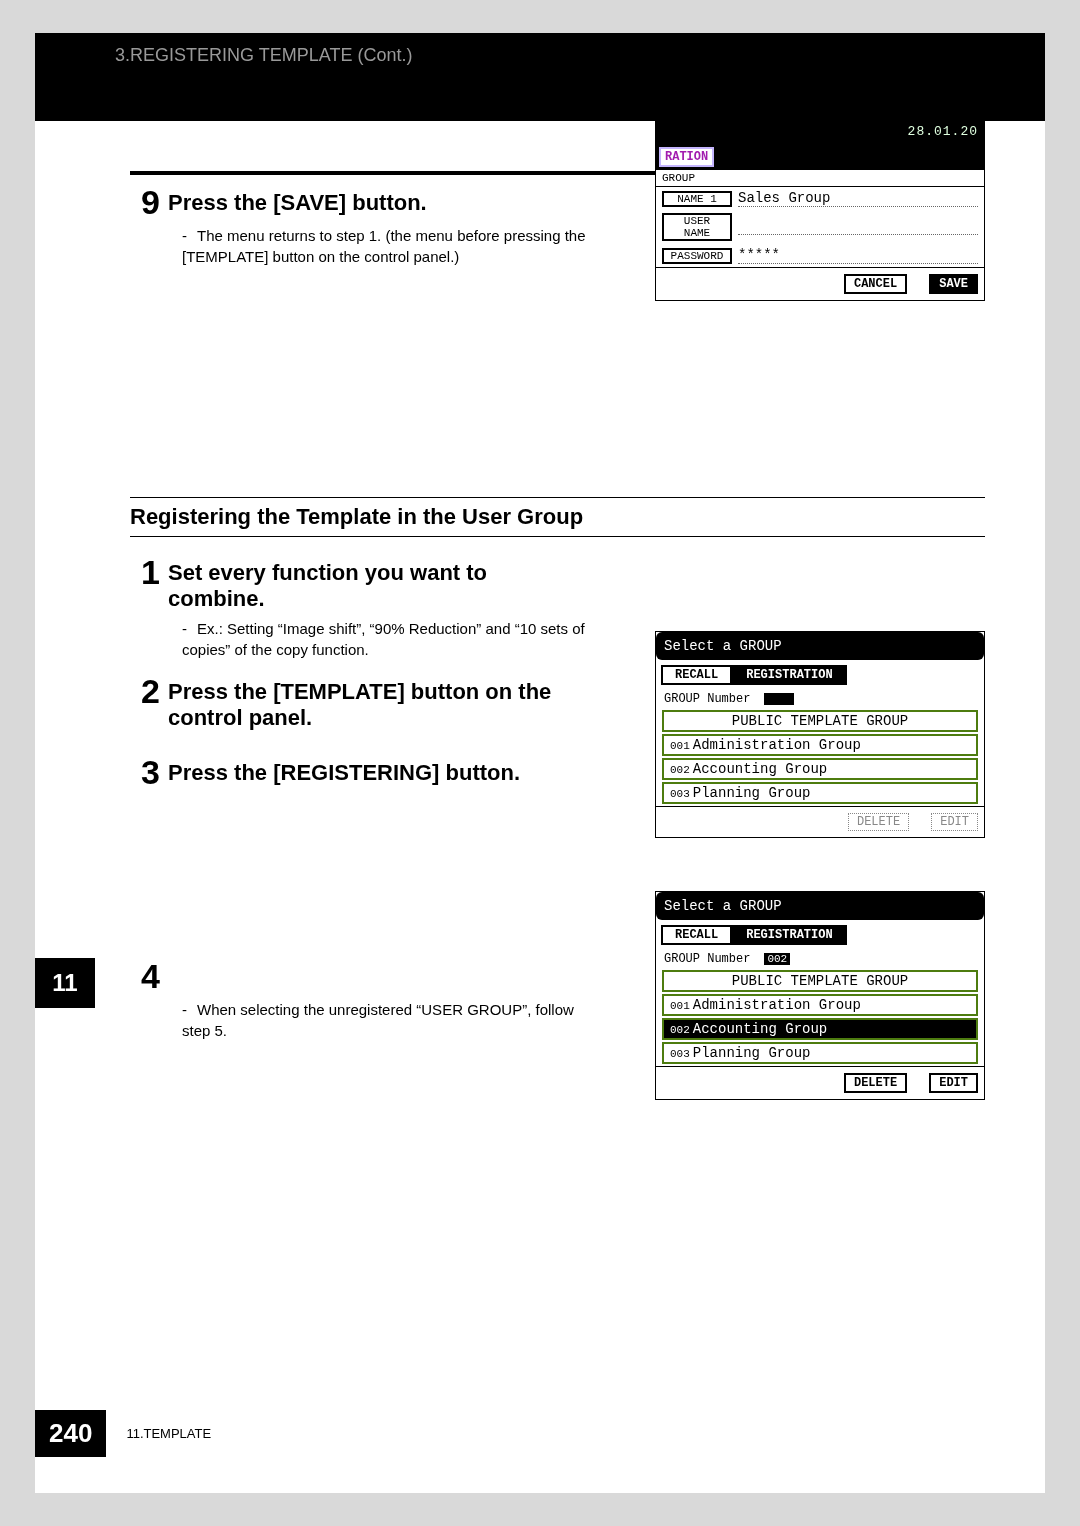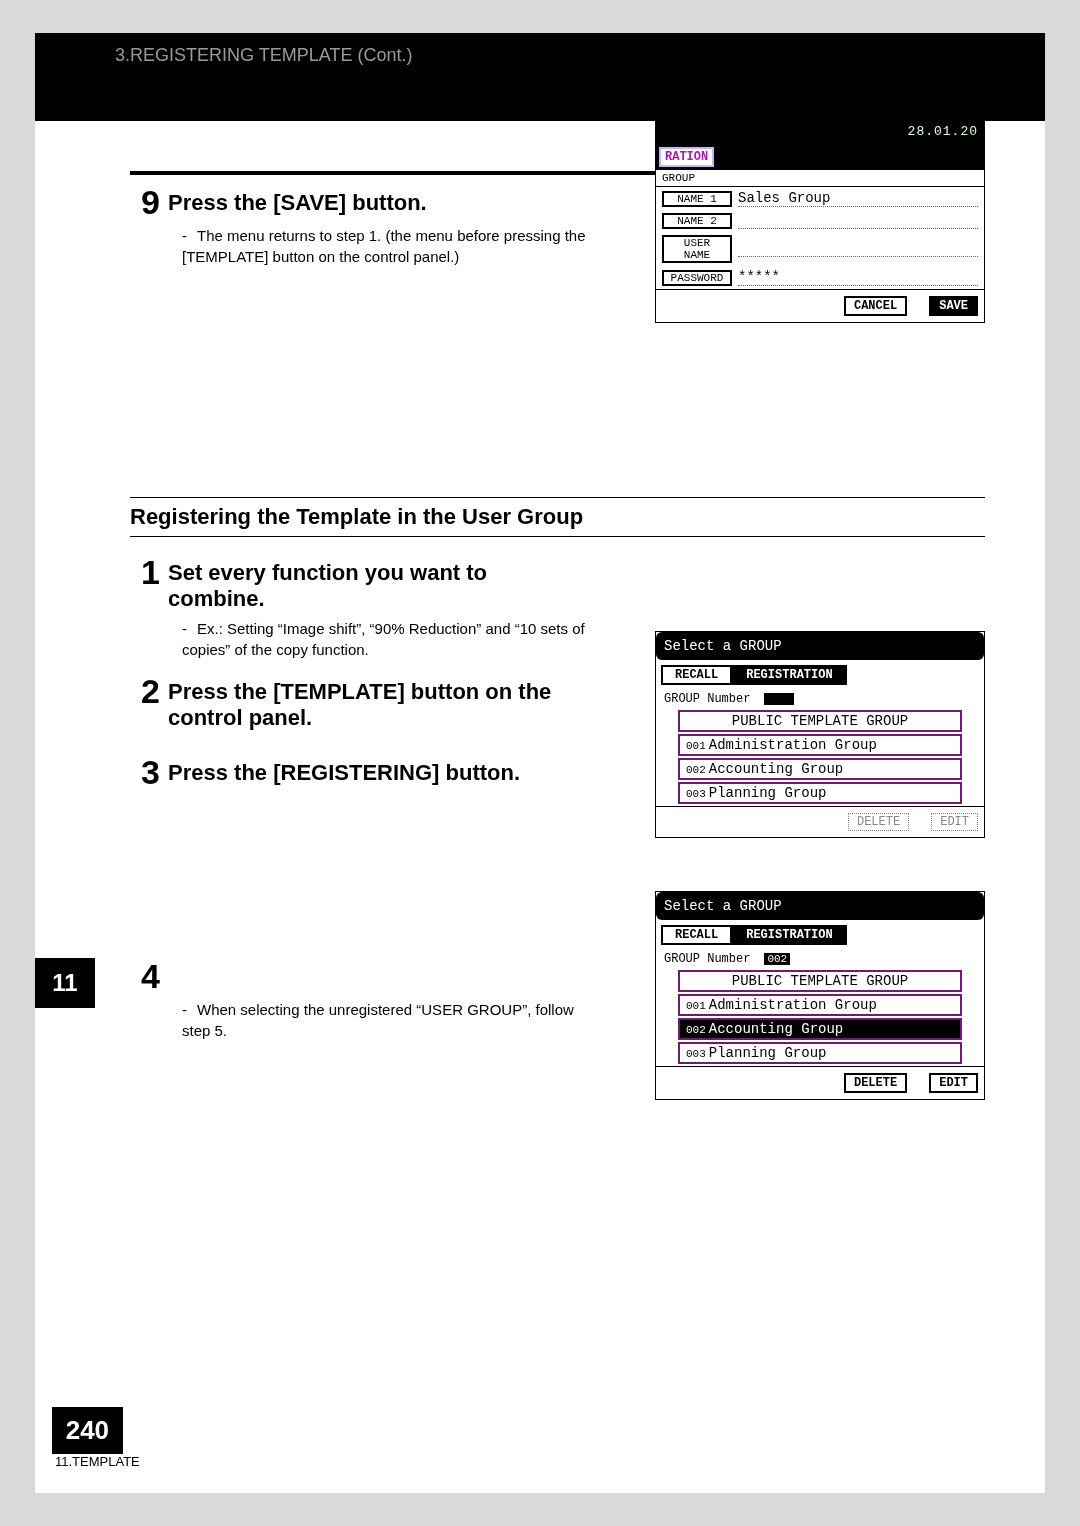--- a/index.html
+++ b/index.html
@@ -173,22 +173,22 @@
   .gn-row {
     padding: 2px 8px;
     font-size: 12px;
     font-family: 'Courier New', monospace;
     display: flex;
     align-items: center;
     gap: 14px;
   }
   .gn-val { background: #000; color: #fff; padding: 0 3px; font-size: 11px; }
   .list-item {
-    border: 2px solid #701a75;
-    margin: 2px 22px;
+    border: 2px solid #4d7c0f;
+    margin: 2px 6px;
     padding: 1px 6px;
     font-size: 14px;
     font-family: 'Courier New', monospace;
   }
   .list-item .num { font-size: 11px; margin-right: 3px; }
   .list-item.selected { background: #000; color: #fff; }
   .chapter-tab {
     position: absolute;
     left: 0;
     top: 925px;
@@ -197,25 +197,24 @@
     background: #000;
     color: #fff;
     font-size: 24px;
     font-weight: bold;
     display: flex;
     align-items: center;
     justify-content: center;
   }
   .footer {
     position: absolute;
-    bottom: 24px;
+    bottom: 36px;
     left: 0;
     display: flex;
     align-items: center;
-    flex-direction: column;
   }
   .page-num {
     background: #000;
     color: #fff;
     font-size: 26px;
     font-weight: bold;
     padding: 8px 14px;
   }
   .footer-text { font-size: 13px; margin-left: 20px; }
 </style>
@@ -238,24 +237,20 @@
 
     <div class="screen-panel" style="top:0;">
       <div class="panel-top-black">
         <span class="date">28.01.20</span>
         <span class="ration-tab">RATION</span>
       </div>
       <div class="grp-label">GROUP</div>
       <div class="field-row">
         <div class="field-btn">NAME 1</div>
         <div class="field-val">Sales Group</div>
-      </div>
-      <div class="field-row">
-        <div class="field-btn">NAME 2</div>
-        <div class="field-val"></div>
       </div>
       <div class="field-row">
         <div class="field-btn">USER NAME</div>
         <div class="field-val"></div>
       </div>
       <div class="field-row">
         <div class="field-btn">PASSWORD</div>
         <div class="field-val">*****</div>
       </div>
       <div class="btn-bar">

